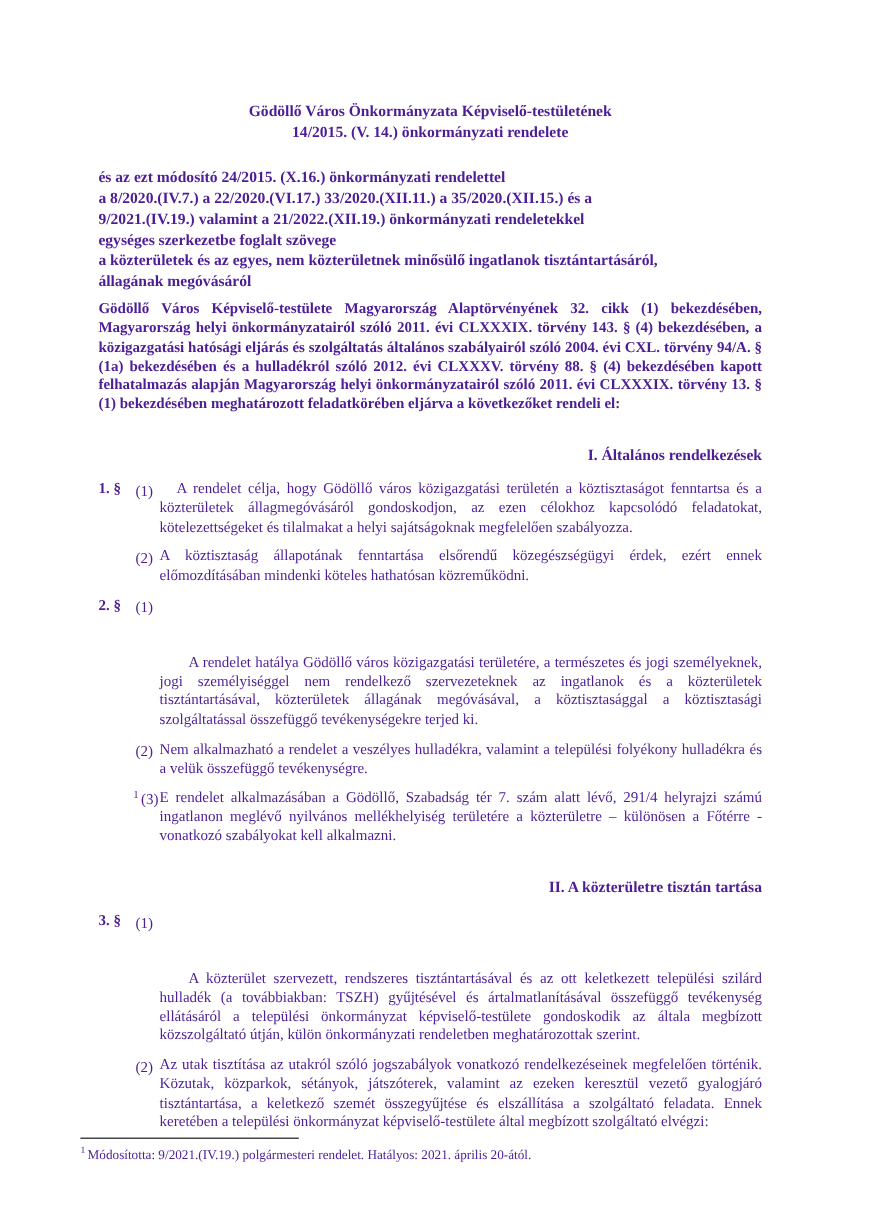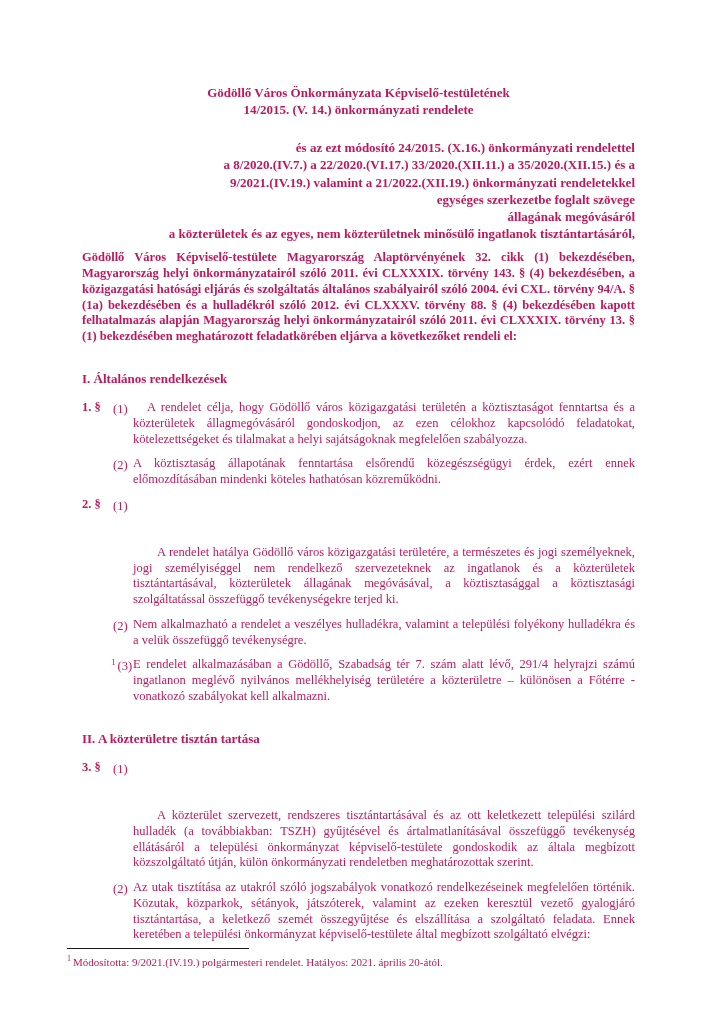--- a/index.html
+++ b/index.html
@@ -6,27 +6,27 @@
   .page {
     position: relative;
     width: 724px;
     height: 1024px;
     background: #ffffff;
     box-sizing: border-box;
     padding: 84px 89px 0 82px;
     font-family: "Liberation Serif", "DejaVu Serif", serif;
     font-size: 12.5px;
     line-height: 1.26;
-    color: #be185d;
+    color: #4c1d95;
     overflow: hidden;
   }
   .title-block { text-align: center; font-weight: bold; font-size: 13px; line-height: 1.32; }
-  .subtitle-block { text-align: right; font-weight: bold; font-size: 13px; line-height: 1.32; margin-top: 21px; }
+  .subtitle-block { text-align: left; font-weight: bold; font-size: 13px; line-height: 1.32; margin-top: 21px; }
   .intro { text-align: justify; margin-top: 8px; font-weight: bold; }
-  .section-heading { text-align: left; font-weight: bold; font-size: 13px; margin-top: 26px; margin-bottom: 13px; }
+  .section-heading { text-align: right; font-weight: bold; font-size: 13px; margin-top: 26px; margin-bottom: 13px; }
   .clause { display: grid; grid-template-columns: 31px 20px 1fr; margin-bottom: 9px; }
   .clause .sec { font-weight: bold; white-space: nowrap; }
   .clause .num { white-space: nowrap; position: relative; }
   .clause .num sup { font-size: 9px; position: relative; left: -2px; }
   .clause .txt { text-align: justify; }
   .clause .txt.indent-sm { text-indent: 14px; }
   .clause .txt.indent-lg { text-indent: 24px; margin-top: 48px; }
   .footnote {
     position: absolute;
     left: 67px;
@@ -45,22 +45,22 @@
   <div class="title-block">
     <div>Gödöllő Város Önkormányzata Képviselő-testületének</div>
     <div>14/2015. (V. 14.) önkormányzati rendelete</div>
   </div>
 
   <div class="subtitle-block">
     <div>és az ezt módosító 24/2015. (X.16.) önkormányzati rendelettel</div>
     <div>a 8/2020.(IV.7.) a 22/2020.(VI.17.) 33/2020.(XII.11.) a 35/2020.(XII.15.) és a</div>
     <div>9/2021.(IV.19.) valamint a 21/2022.(XII.19.) önkormányzati rendeletekkel</div>
     <div>egységes szerkezetbe foglalt szövege</div>
+    <div>a közterületek és az egyes, nem közterületnek minősülő ingatlanok tisztántartásáról,</div>
     <div>állagának megóvásáról</div>
-    <div>a közterületek és az egyes, nem közterületnek minősülő ingatlanok tisztántartásáról,</div>
   </div>
 
   <p class="intro">Gödöllő Város Képviselő-testülete Magyarország Alaptörvényének 32. cikk (1) bekezdésében, Magyarország helyi önkormányzatairól szóló 2011. évi CLXXXIX. törvény 143. § (4) bekezdésében, a közigazgatási hatósági eljárás és szolgáltatás általános szabályairól szóló 2004. évi CXL. törvény 94/A. § (1a) bekezdésében és a hulladékról szóló 2012. évi CLXXXV. törvény 88. § (4) bekezdésében kapott felhatalmazás alapján Magyarország helyi önkormányzatairól szóló 2011. évi CLXXXIX. törvény 13. § (1) bekezdésében meghatározott feladatkörében eljárva a következőket rendeli el:</p>
 
   <div class="section-heading">I. Általános rendelkezések</div>
 
   <div class="clause">
     <span class="sec">1. §</span>
     <span class="num"><sup></sup><span>(1)</span></span>
     <span class="txt indent-sm">A rendelet célja, hogy Gödöllő város közigazgatási területén a köztisztaságot fenntartsa és a közterületek állagmegóvásáról gondoskodjon, az ezen célokhoz kapcsolódó feladatokat, kötelezettségeket és tilalmakat a helyi sajátságoknak megfelelően szabályozza.</span>

